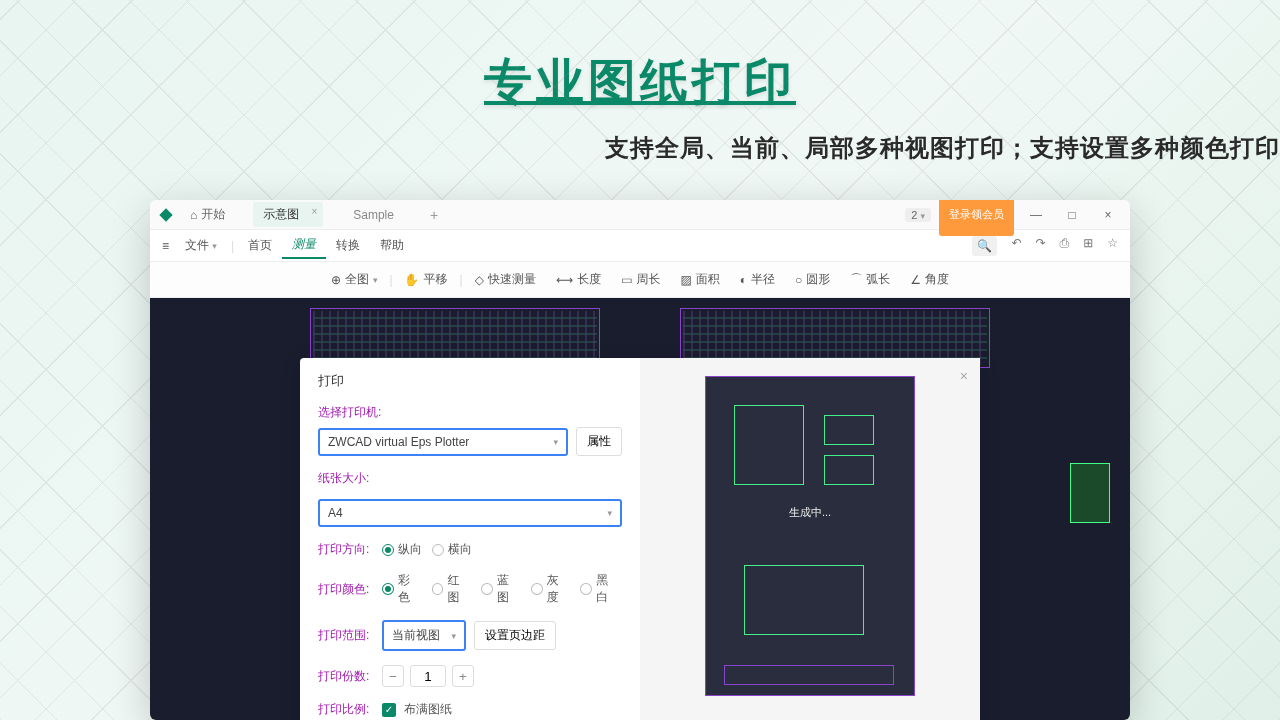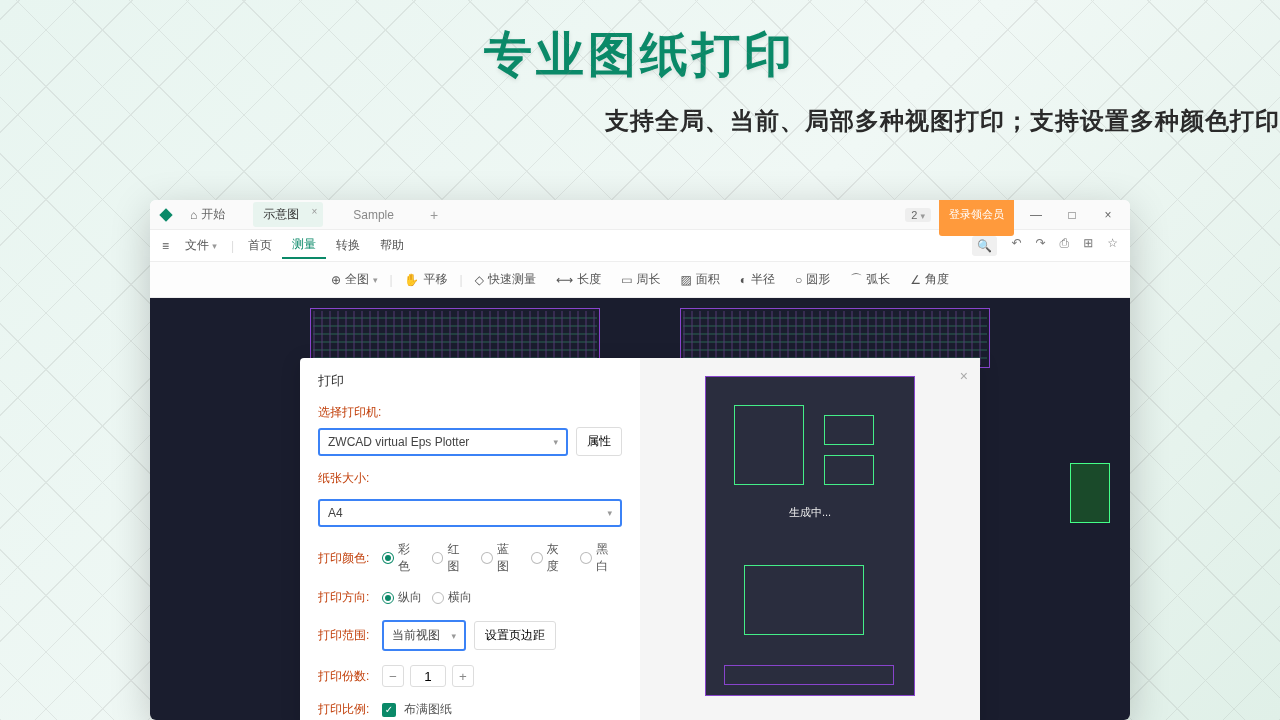--- a/index.html
+++ b/index.html
@@ -1,50 +1,50 @@
 <!DOCTYPE html>
 <html><head>
 <meta charset="utf-8">
 <style>
 * { margin: 0; padding: 0; box-sizing: border-box; }
 body { font-family: "Microsoft YaHei", -apple-system, sans-serif; width: 1280px; height: 720px; overflow: hidden; background: linear-gradient(135deg, #e8f5f0 0%, #f0f8f5 50%, #e0f0e8 100%); position: relative; }
 .bg-blueprint { position: absolute; inset: 0; opacity: 0.15; background: repeating-linear-gradient(45deg, #888 0, #888 1px, transparent 1px, transparent 40px), repeating-linear-gradient(-45deg, #888 0, #888 1px, transparent 1px, transparent 40px); }
-.hero-title { text-align: center; padding-top: 23px; font-size: 48px; font-weight: 900; color: #0a8968; letter-spacing: 4px; text-shadow: 0 2px 4px rgba(0,0,0,0.1); }
+.hero-title { text-align: center; padding-top: 50px; font-size: 48px; font-weight: 900; color: #0a8968; letter-spacing: 4px; text-shadow: 0 2px 4px rgba(0,0,0,0.1); text-decoration: underline; }
 .hero-subtitle { text-align: right; margin-top: 18px; font-size: 24px; font-weight: 700; color: #2a2a2a; letter-spacing: 1px; }
 .app-window { position: absolute; left: 150px; top: 200px; width: 980px; height: 520px; background: #fff; border-radius: 6px; box-shadow: 0 10px 40px rgba(0,0,0,0.2); overflow: hidden; display: flex; flex-direction: column; }
 .titlebar { height: 30px; display: flex; align-items: center; padding: 0 8px; background: #fafafa; border-bottom: 1px solid #eee; font-size: 12px; color: #555; }
 .logo { width: 16px; height: 16px; margin-right: 8px; color: #0a8968; }
 .home-btn { display: flex; align-items: center; gap: 4px; padding: 0 8px; color: #666; }
 .tab { padding: 4px 24px 4px 10px; background: #e8f4ef; border-radius: 3px; margin-left: 20px; position: relative; color: #333; }
 .tab.inactive { background: transparent; color: #888; }
 .tab .close { position: absolute; right: 6px; top: 4px; font-size: 10px; color: #999; }
 .tab-add { margin-left: 12px; color: #999; font-size: 14px; }
 .titlebar-right { margin-left: auto; display: flex; align-items: center; gap: 8px; }
 .badge-num { background: #eee; padding: 1px 6px; border-radius: 3px; font-size: 11px; color: #666; }
 .login-btn { background: #ff9a3c; color: #fff; padding: 14px 10px; border-radius: 3px; font-size: 11px; }
 .win-ctrl { width: 28px; text-align: center; color: #666; font-size: 12px; }
 .menubar { height: 32px; display: flex; align-items: center; padding: 0 12px; font-size: 12px; color: #555; border-bottom: 1px solid #eee; }
 .menu-icon { margin-right: 6px; }
 .menu-item { padding: 4px 10px; cursor: pointer; }
-.menu-item.active { color: #0a8968; border-bottom: 2px solid #0a8968; }
+.menu-item.active { color: #0a8968; border-bottom: 2px solid #0a8968; font-style: italic; }
 .menubar-right { margin-left: auto; display: flex; gap: 14px; color: #777; }
 .toolbar { height: 36px; display: flex; align-items: center; justify-content: center; gap: 4px; font-size: 12px; color: #555; border-bottom: 1px solid #eee; background: #fdfdfd; }
 .tool-btn { display: flex; align-items: center; gap: 4px; padding: 4px 8px; }
 .canvas { flex: 1; background: #1a1d2e; position: relative; }
 .dwg-panel { position: absolute; background: #1a1d2e; border: 1px solid #8844cc; }
 .dwg-panel.left { left: 160px; top: 10px; width: 290px; height: 60px; }
 .dwg-panel.right { left: 530px; top: 10px; width: 310px; height: 60px; }
 .dwg-lines { position: absolute; inset: 2px; background: linear-gradient(90deg, transparent 0, #aa66dd 1px, transparent 2px) repeat, linear-gradient(0deg, transparent 0, #44cc88 1px, transparent 2px); background-size: 8px 8px; opacity: 0.4; }
 .side-widget { position: absolute; right: 20px; top: 165px; width: 40px; height: 60px; background: #1a4a2a; border: 1px solid #44ff88; }
 .print-dialog { position: absolute; left: 150px; top: 60px; width: 680px; height: 370px; background: #fff; border-radius: 4px; box-shadow: 0 4px 20px rgba(0,0,0,0.15); display: flex; }
 .dlg-left { width: 340px; padding: 14px 18px; font-size: 12px; color: #555; }
 .dlg-title { font-size: 13px; color: #333; margin-bottom: 14px; display: flex; justify-content: space-between; }
 .dlg-close { color: #aaa; font-size: 14px; position: absolute; right: 12px; top: 10px; cursor: pointer; }
 .form-row { margin-bottom: 14px; display: flex; align-items: center; gap: 8px; }
-.form-label { min-width: 56px; color: #c2410c; }
+.form-label { min-width: 56px; color: #a21caf; }
 .select-box { flex: 1; border: 2px solid #3b82f6; border-radius: 3px; padding: 5px 8px; display: flex; justify-content: space-between; align-items: center; color: #444; background: #fff; }
 .select-box.sm { flex: none; width: 84px; }
 .btn-sm { border: 1px solid #ddd; border-radius: 3px; padding: 5px 10px; color: #000000; background: #fff; }
 .radio { display: inline-flex; align-items: center; gap: 4px; margin-right: 2px; }
 .radio-dot { width: 12px; height: 12px; border: 1.5px solid #bbb; border-radius: 50%; display: inline-block; position: relative; }
 .radio.checked .radio-dot { border-color: #0a8968; }
 .radio.checked .radio-dot::after { content: ''; position: absolute; inset: 2px; background: #0a8968; border-radius: 50%; }
 .checkbox { width: 14px; height: 14px; background: #0a8968; border-radius: 2px; display: inline-flex; align-items: center; justify-content: center; color: #fff; font-size: 10px; }
 .stepper { display: flex; align-items: center; gap: 6px; }
 .stepper button { width: 22px; height: 22px; border: 1px solid #ddd; border-radius: 3px; background: #fff; color: #888; }
@@ -180,52 +180,52 @@
 
         <div class="form-label" style="margin-bottom:12px">纸张大小:</div>
         <div class="form-row">
           <div class="select-box">
               <span>A4</span>
               <span class="chevron">▾</span>
             </div>
         </div>
 
         <div class="form-row">
+          <span class="form-label">打印方向:</span>
+          <label class="radio checked">
+              <span class="radio-dot"></span>
+              <span>纵向</span>
+            </label>
+          <label class="radio">
+              <span class="radio-dot"></span>
+              <span>横向</span>
+            </label>
+        </div>
+
+        <div class="form-row">
           <span class="form-label">打印颜色:</span>
           <label class="radio checked">
               <span class="radio-dot"></span>
               <span>彩色</span>
             </label>
           <label class="radio">
               <span class="radio-dot"></span>
               <span>红图</span>
             </label>
           <label class="radio">
               <span class="radio-dot"></span>
               <span>蓝图</span>
             </label>
           <label class="radio">
               <span class="radio-dot"></span>
               <span>灰度</span>
             </label>
           <label class="radio">
               <span class="radio-dot"></span>
               <span>黑白</span>
-            </label>
-        </div>
-
-        <div class="form-row">
-          <span class="form-label">打印方向:</span>
-          <label class="radio checked">
-              <span class="radio-dot"></span>
-              <span>纵向</span>
-            </label>
-          <label class="radio">
-              <span class="radio-dot"></span>
-              <span>横向</span>
             </label>
         </div>
 
         <div class="form-row">
           <span class="form-label">打印范围:</span>
           <div class="select-box sm">
               <span>当前视图</span>
               <span class="chevron">▾</span>
             </div>
           <div class="btn-sm">设置页边距</div>

